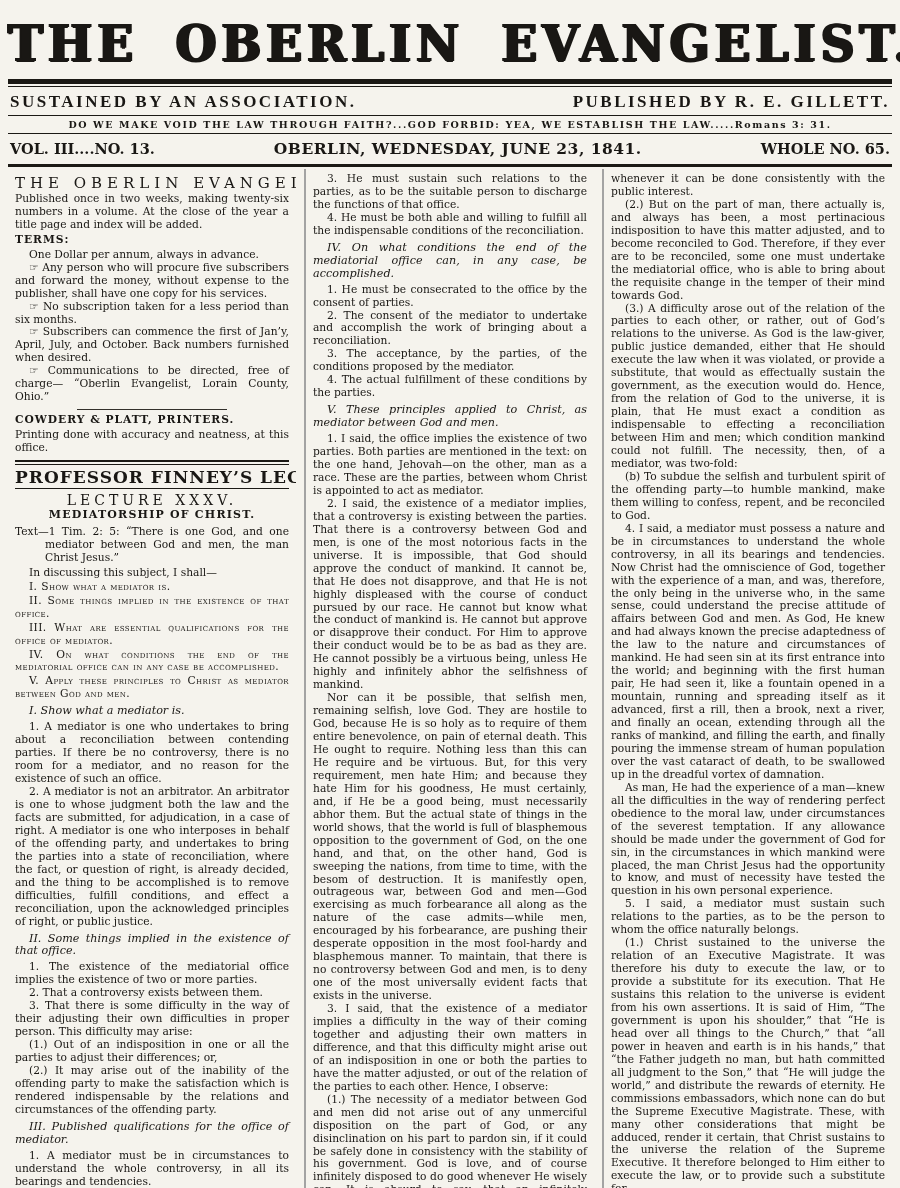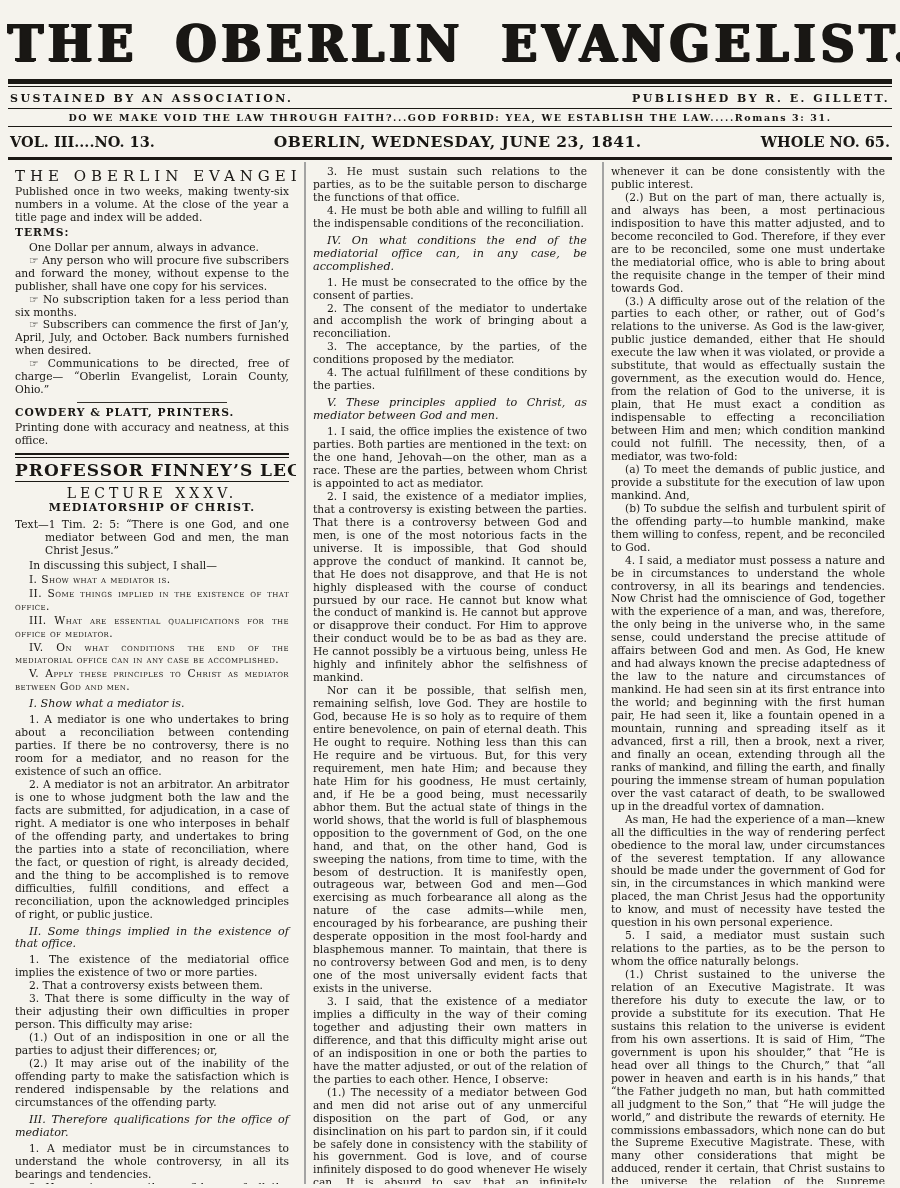--- a/index.html
+++ b/index.html
@@ -25,22 +25,23 @@
     margin:10px 0 8px 0;
     text-shadow:1.4px 0 0 #191714,-1.4px 0 0 #191714,0 1px 0 #191714;
     transform:scaleY(1.08);
     white-space:nowrap;
   }
   .rule-heavy{border-top:5px solid #1b1915;border-bottom:1px solid #1b1915;height:2px;margin:2px 0;}
   .rule-thin{border-top:1px solid #1b1915;margin:1px 0;}
   .rule-med{border-top:3px solid #1b1915;margin:2px 0 0 0;}
   .byline-row{
     display:flex;justify-content:space-between;align-items:baseline;
-    font-weight:bold;font-size:11px;letter-spacing:2.5px;
+    font-weight:bold;font-size:17px;letter-spacing:2.5px;
     padding:3px 2px 2px 2px;
+    font-family:Liberation Serif, serif;
   }
   .motto-bar{
     text-align:center;font-weight:bold;font-size:9.5px;letter-spacing:1.6px;
     padding:2px 0 2px 0;
   }
   .issue-row{
     display:flex;justify-content:space-between;align-items:baseline;
     font-weight:bold;font-size:14.5px;
     padding:4px 2px 4px 2px;
     gap:48px;
@@ -130,21 +131,21 @@
         <div class="blk outline">V. Apply these principles to Christ as mediator between God and men.</div>
         <div class="blk ihead">I. Show what a mediator is.</div>
         <div class="blk p">1. A mediator is one who undertakes to bring about a reconciliation between contending parties. If there be no controversy, there is no room for a mediator, and no reason for the existence of such an office.</div>
         <div class="blk p">2. A mediator is not an arbitrator.  An arbitrator is one to whose judgment both the law and the facts are submitted, for adjudication, in a case of right.  A mediator is one who interposes in behalf of the offending party, and undertakes to bring the parties into a state of reconciliation, where the fact, or question of right, is already decided, and the thing to be accomplished is to remove difficulties, fulfill conditions, and effect a reconciliation, upon the acknowledged principles of right, or public justice.</div>
         <div class="blk ihead">II. Some things implied in the existence of that office.</div>
         <div class="blk p">1. The existence of the mediatorial office implies the existence of two or more parties.</div>
         <div class="blk p">2. That a controversy exists between them.</div>
         <div class="blk p">3. That there is some difficulty in the way of their adjusting their own difficulties in proper person.  This difficulty may arise:</div>
         <div class="blk p">(1.) Out of an indisposition in one or all the parties to adjust their differences; or,</div>
         <div class="blk p">(2.) It may arise out of the inability of the offending party to make the satisfaction which is rendered indispensable by the relations and circumstances of the offending party.</div>
-        <div class="blk ihead">III. Therefore qualifications for the office of mediator.</div>
+        <div class="blk ihead">III. Published qualifications for the office of mediator.</div>
         <div class="blk p">1. A mediator must be in circumstances to understand the whole controversy, in all its bearings and tendencies.</div>
         <div class="blk p">2. He must possess the confidence of all the parties.  If he has not their confidence, they will not voluntarily submit the question in dispute to his mediatorial adjustment.  Therefore the confidence of the parties is indispensable to his success.</div>
       </div>
     <div class="col">
         <div class="blk p">3. He must sustain such relations to the parties, as to be the suitable person to discharge the functions of that office.</div>
         <div class="blk p">4. He must be both able and willing to fulfill all the indispensable conditions of the reconciliation.</div>
         <div class="blk ihead">IV. On what conditions the end of the mediatorial office can, in any case, be accomplished.</div>
         <div class="blk p">1. He must be consecrated to the office by the consent of parties.</div>
         <div class="blk p">2. The consent of the mediator to undertake and accomplish the work of bringing about a reconciliation.</div>
         <div class="blk p">3. The acceptance, by the parties, of the conditions proposed by the mediator.</div>
@@ -153,21 +154,20 @@
         <div class="blk p">1. I said, the office implies the existence of two parties.  Both parties are mentioned in the text: on the one hand, Jehovah—on the other, man as a race.  These are the parties, between whom Christ is appointed to act as mediator.</div>
         <div class="blk p">2. I said, the existence of a mediator implies, that a controversy is existing between the parties. That there is a controversy between God and men, is one of the most notorious facts in the universe. It is impossible, that God should approve the conduct of mankind.  It cannot be, that He does not disapprove, and that He is not highly displeased with the course of conduct pursued by our race. He cannot but know what the conduct of mankind is.  He cannot but approve or disapprove their conduct.  For Him to approve their conduct would be to be as bad as they are.  He cannot possibly be a virtuous being, unless He highly and infinitely abhor the selfishness of mankind.</div>
         <div class="blk p">Nor can it be possible, that selfish men, remaining selfish, love God.  They are hostile to God, because He is so holy as to require of them entire benevolence, on pain of eternal death.  This He ought to require.  Nothing less than this can He require and be virtuous. But, for this very requirement, men hate Him; and because they hate Him for his goodness, He must certainly, and, if He be a good being, must necessarily abhor them.  But the actual state of things in the world shows, that the world is full of blasphemous opposition to the government of God, on the one hand, and that, on the other hand, God is sweeping the nations, from time to time, with the besom of destruction.  It is manifestly open, outrageous war, between God and men—God exercising as much forbearance all along as the nature of the case admits—while men, encouraged by his forbearance, are pushing their desperate opposition in the most fool-hardy and blasphemous manner.  To maintain, that there is no controversy between God and men, is to deny one of the most universally evident facts that exists in the universe.</div>
         <div class="blk p">3. I said, that the existence of a mediator implies a difficulty in the way of their coming together and adjusting their own matters in difference, and that this difficulty might arise out of an indisposition in one or both the parties to have the matter adjusted, or out of the relation of the parties to each other.  Hence, I observe:</div>
         <div class="blk p">(1.) The necessity of a mediator between God and men did not arise out of any unmerciful disposition on the part of God, or any disinclination on his part to pardon sin, if it could be safely done in consistency with the stability of his government. God is love, and of course infinitely disposed to do good whenever He wisely can.  It is absurd to say, that an infinitely benevolent being should not be merciful in his disposition, and that He should not actually exercise mercy in the pardon of crime,</div>
       </div>
     <div class="col">
         <div class="blk flushp">whenever it can be done consistently with the public interest.</div>
         <div class="blk p">(2.) But on the part of man, there actually is, and always has been, a most pertinacious indisposition to have this matter adjusted, and to become reconciled to God.  Therefore, if they ever are to be reconciled, some one must undertake the mediatorial office, who is able to bring about the requisite change in the temper of their mind towards God.</div>
         <div class="blk p">(3.) A difficulty arose out of the relation of the parties to each other, or rather, out of God’s relations to the universe.  As God is the law-giver, public justice demanded, either that He should execute the law when it was violated, or provide a substitute, that would as effectually sustain the government, as the execution would do.  Hence, from the relation of God to the universe, it is plain, that He must exact a condition as indispensable to effecting a reconciliation between Him and men; which condition mankind could not fulfill.  The necessity, then, of a mediator, was two-fold:</div>
-        <div class="blk p">(a) To meet the demands of public justice, and provide a substitute for the execution of law upon mankind.  And,</div>
         <div class="blk p">(b) To subdue the selfish and turbulent spirit of the offending party—to humble mankind, make them willing to confess, repent, and be reconciled to God.</div>
         <div class="blk p">4. I said, a mediator must possess a nature and be in circumstances to understand the whole controversy, in all its bearings and tendencies.  Now Christ had the omniscience of God, together with the experience of a man, and was, therefore, the only being in the universe who, in the same sense, could understand the precise attitude of affairs between God and men.  As God, He knew and had always known the precise adaptedness of the law to the nature and circumstances of mankind.  He had seen sin at its first entrance into the world; and beginning with the first human pair, He had seen it, like a fountain opened in a mountain, running and spreading itself as it advanced, first a rill, then a brook, next a river, and finally an ocean, extending through all the ranks of mankind, and filling the earth, and finally pouring the immense stream of human population over the vast cataract of death, to be swallowed up in the dreadful vortex of damnation.</div>
         <div class="blk p">As man, He had the experience of a man—knew all the difficulties in the way of rendering perfect obedience to the moral law, under circumstances of the severest temptation. If any allowance should be made under the government of God for sin, in the circumstances in which mankind were placed, the man Christ Jesus had the opportunity to know, and must of necessity have tested the question in his own personal experience.</div>
         <div class="blk p">5. I said, a mediator must sustain such relations to the parties, as to be the person to whom the office naturally belongs.</div>
         <div class="blk p">(1.) Christ sustained to the universe the relation of an Executive Magistrate.  It was therefore his duty to execute the law, or to provide a substitute for its execution.  That He sustains this relation to the universe is evident from his own assertions. It is said of Him, “The government is upon his shoulder,” that “He is head over all things to the Church,” that “all power in heaven and earth is in his hands,” that “the Father judgeth no man, but hath committed all judgment to the Son,” that “He will judge the world,” and distribute the rewards of eternity.  He commissions embassadors, which none can do but the Supreme Executive Magistrate.  These, with many other considerations that might be adduced, render it certain, that Christ sustains to the universe the relation of the Supreme Executive.  It therefore belonged to Him either to execute the law, or to provide such a substitute for</div>
       </div>
   </div>
 
 </div>
 

